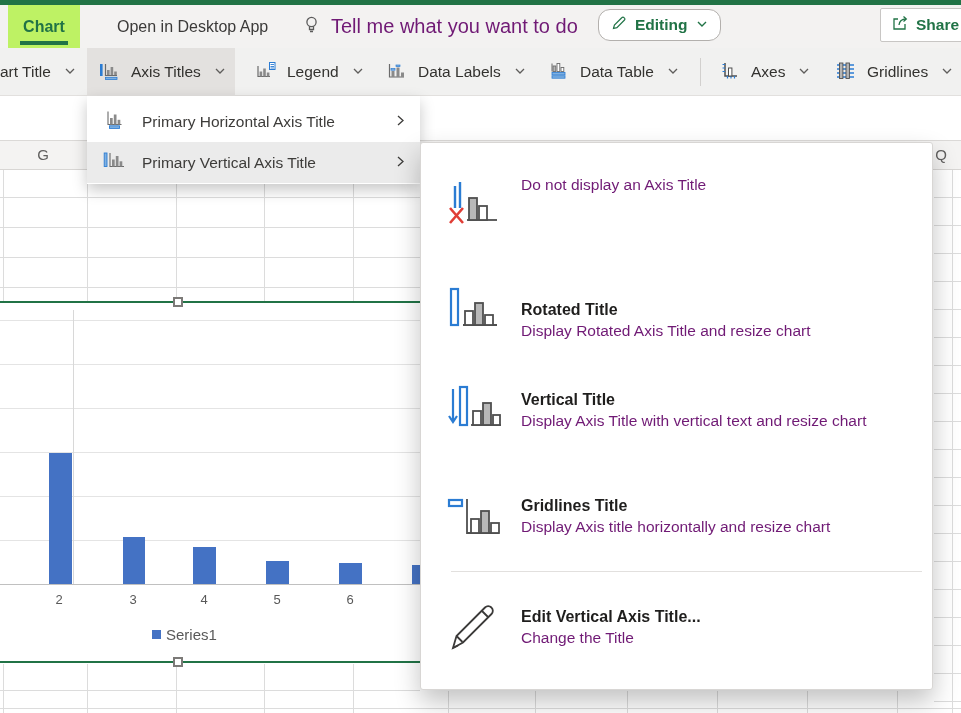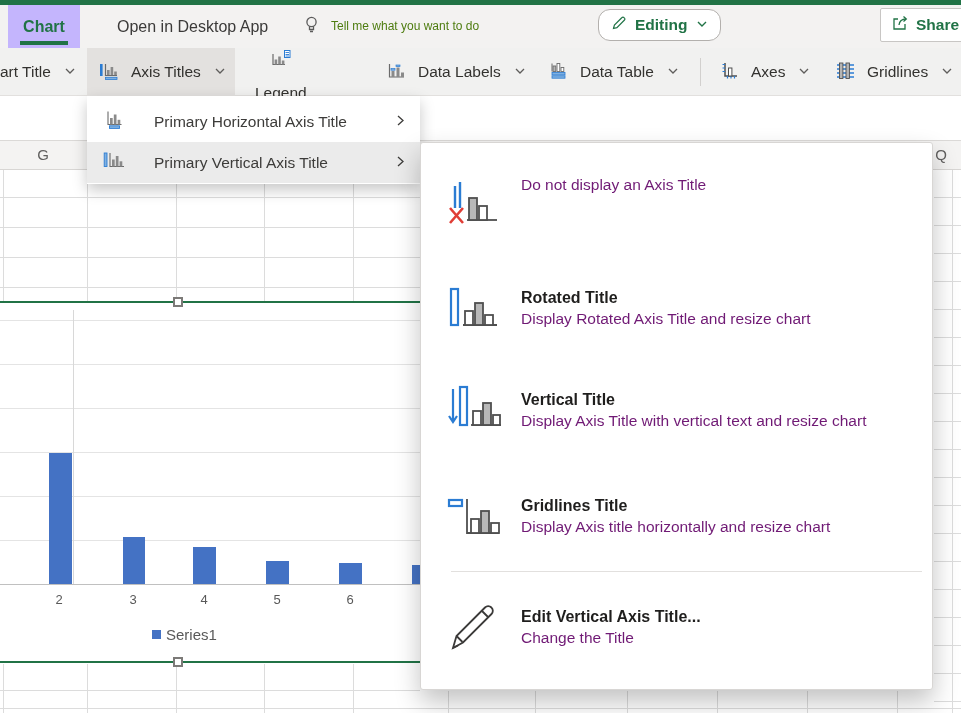--- a/index.html
+++ b/index.html
@@ -3,26 +3,26 @@
 <meta charset="utf-8">
 <style>
   * { margin:0; padding:0; box-sizing:border-box; }
   html,body { background:#fff; }
   body { font-family:"Liberation Sans","DejaVu Sans",sans-serif; }
   #app { position:relative; width:961px; height:713px; overflow:hidden; background:#fff; }
 
   
   .topbar { position:absolute; left:0; top:0; width:961px; height:48px; background:#f3f2f1; }
   .greenstrip { position:absolute; left:0; top:0; width:100%; height:5px; background:#217346; }
-  .tab-chart { position:absolute; left:8px; top:5px; width:72px; height:43px; background:#c4b5fd;
+  .tab-chart { position:absolute; left:8px; top:5px; width:72px; height:43px; background:#bef264;
     color:#217346; font-size:16px; font-weight:700; display:flex; align-items:center; justify-content:center; }
   .tab-chart .underline { position:absolute; left:12px; right:12px; bottom:3px; height:4px; background:#217346; }
   .open-desktop { position:absolute; left:117px; top:5px; height:43px; line-height:43px; font-size:16px; color:#3b3a39; }
   .bulb { position:absolute; left:302px; top:15px; }
-  .tellme { position:absolute; left:331px; top:5px; height:43px; line-height:43px; font-size:12px; color:#4d7c0f; }
+  .tellme { position:absolute; left:331px; top:5px; height:43px; line-height:43px; font-size:20px; color:#701a75; }
   .btn-editing { position:absolute; left:598px; top:9px; height:32px; padding:0 12px; background:#fff;
     border:1px solid #b3b0ad; border-radius:12px; display:flex; align-items:center; gap:8px;
     color:#217346; font-size:15.5px; font-weight:600; }
   .btn-share { position:absolute; left:880px; top:8px; height:34px; width:110px; padding:0 10px; background:#fff;
     border:1px solid #c8c6c4; border-radius:2px; display:flex; align-items:center; gap:7px;
     color:#217346; font-size:15.5px; font-weight:600; }
 
   
   .ribbon { position:absolute; left:0; top:48px; width:961px; height:48px; background:#f1f1f0; border-bottom:1px solid #e2e0de; }
   .rbtn { position:absolute; top:0; height:48px; display:flex; align-items:center; gap:11px;
@@ -53,21 +53,21 @@
   .legend .sw { width:9px; height:9px; background:#4472c4; }
   .selborder { position:absolute; height:2px; background:#217346; }
   .handle { position:absolute; width:10px; height:10px; background:#fff; border:2px solid #7c7a78; }
 
   
   .dropdown { position:absolute; left:87px; top:96px; width:333px; height:88px; background:#fff;
     box-shadow:0 6px 14px rgba(0,0,0,.22); padding-top:5px; z-index:5; }
   .dd-item { height:41px; display:flex; align-items:center; font-size:15.5px; color:#3d3c3a; }
   .dd-item.hl { background:#ebebeb; }
   .dd-item .ic { margin-left:16px; }
-  .dd-item .lbl { margin-left:28px; }
+  .dd-item .lbl { margin-left:16px; }
   .dd-item .chevr { margin-left:auto; margin-right:13px; color:#3d3c3a; }
 
   
   .submenu { position:absolute; left:420px; top:142px; width:513px; height:548px; background:#fff;
     border:1px solid #d8d6d4; border-radius:3px; box-shadow:0 12px 26px rgba(0,0,0,.24); z-index:6; }
   .sm-item { position:absolute; left:0; width:100%; padding-left:100px; cursor:default; }
   .sm-item .ikon { position:absolute; left:26px; }
   .sm-title { font-size:16px; font-weight:700; color:#1f1e1d; line-height:21px; }
   .sm-desc { font-size:15.5px; color:#701a75; line-height:21px; }
   .sm-div { position:absolute; left:30px; width:471px; height:1px; background:#e2e0de; top:428px; }
@@ -205,21 +205,21 @@
             <rect x="15.2" y="11.5" width="2.6" height="3.5" fill="#8a8a8a"></rect>
             <rect x="6.5" y="17.3" width="11.5" height="2.2" fill="#7fb0e0" stroke="#2b7cd3" stroke-width="0.8"></rect>
           </svg>
       </span>
       <span>Axis Titles</span>
       <span class="chev"><svg width="12" height="12" viewBox="0 0 12 12">
             <path d="M2 4l4 4 4-4" fill="none" stroke="currentColor" stroke-width="1.3"></path>
           </svg></span>
     </div>
 
-    <div class="rbtn" style="left:243px;flex-direction:column;">
+    <div class="rbtn" style="left:243px;">
       <span>
         <svg width="21" height="21" viewBox="0 0 21 21">
             <path d="M3 6v10.5H15" fill="none" stroke="#6b6b6b" stroke-width="1.2"></path>
             <rect x="4.6" y="11.5" width="2.6" height="5" fill="#8a8a8a"></rect>
             <rect x="8.2" y="8.5" width="2.6" height="8" fill="#8a8a8a"></rect>
             <rect x="11.8" y="12.5" width="2.6" height="4" fill="#8a8a8a"></rect>
             <rect x="14.5" y="2.5" width="5.5" height="7" fill="#fff" stroke="#2b7cd3"></rect>
             <path d="M15.5 4.5h3.5M15.5 6.5h3.5M15.5 8h3.5" stroke="#2b7cd3" stroke-width="0.9"></path>
           </svg>
       </span>
@@ -351,21 +351,21 @@
     <div class="sm-item" style="top:136px;">
       <span class="ikon" style="top:6px;">
         <svg width="58" height="46" viewBox="0 0 58 46">
             <rect x="4" y="4" width="7" height="36" fill="#fff" stroke="#2b7cd3" stroke-width="2.2"></rect>
             <path d="M16 40h34" stroke="#4f4f4f" stroke-width="1.8"></path>
             <rect x="18" y="26" width="8" height="14" fill="#fff" stroke="#4f4f4f" stroke-width="1.8"></rect>
             <rect x="28" y="18" width="8" height="22" fill="#b8b8b8" stroke="#4f4f4f" stroke-width="1.8"></rect>
             <rect x="38" y="30" width="8" height="10" fill="#fff" stroke="#4f4f4f" stroke-width="1.8"></rect>
           </svg>
       </span>
-      <div class="sm-title" style="margin-top:8px;">Rotated Title</div>
+      <div class="sm-title" style="margin-top:20px;">Rotated Title</div>
       <div class="sm-desc">Display Rotated Axis Title and resize chart</div>
     </div>
 
     <div class="sm-item" style="top:238px;">
       <span class="ikon" style="top:2px;">
         <svg width="58" height="50" viewBox="0 0 58 50">
             <g stroke="#2b7cd3" stroke-width="2.2" fill="none">
               <path d="M6 6v32M2 33l4 6 4-6"></path>
             </g>
             <rect x="13" y="4" width="7" height="38" fill="#fff" stroke="#2b7cd3" stroke-width="2.2"></rect>

